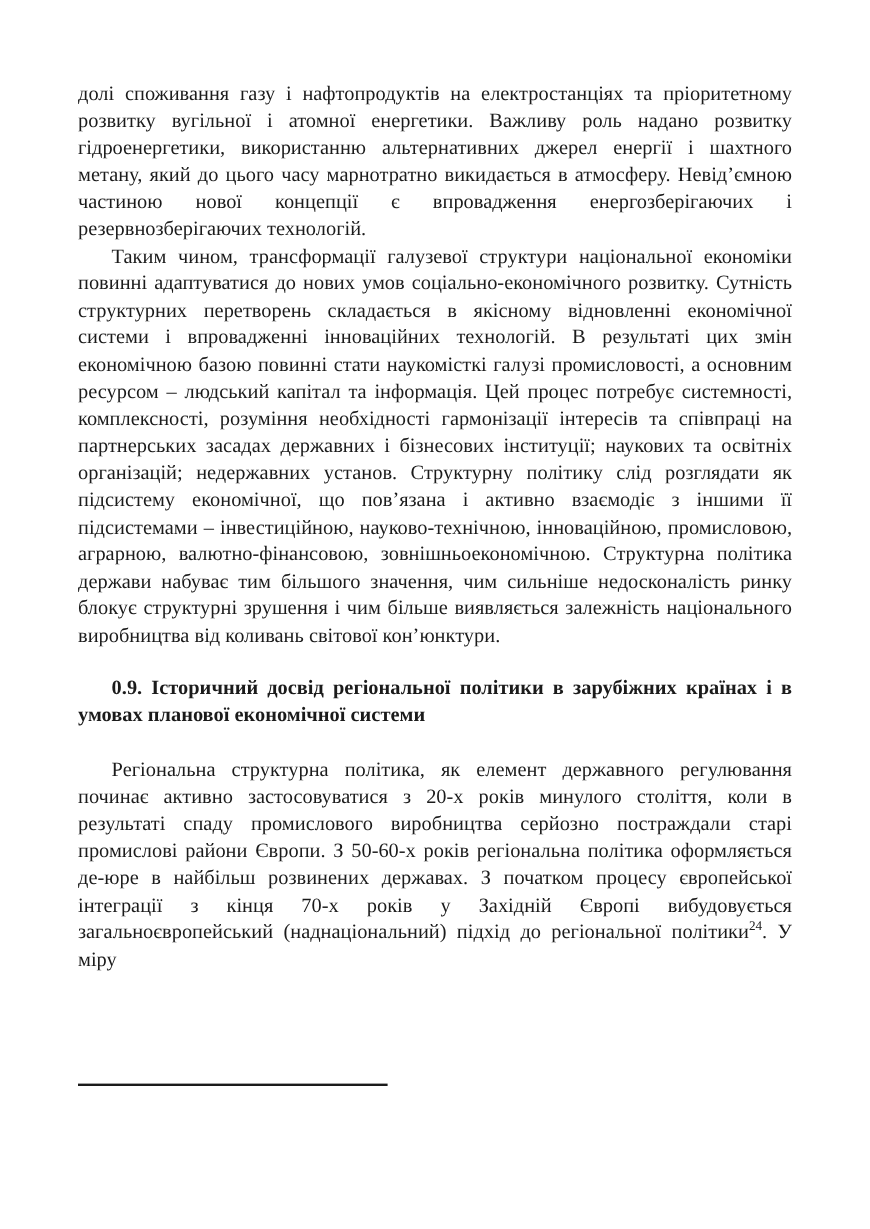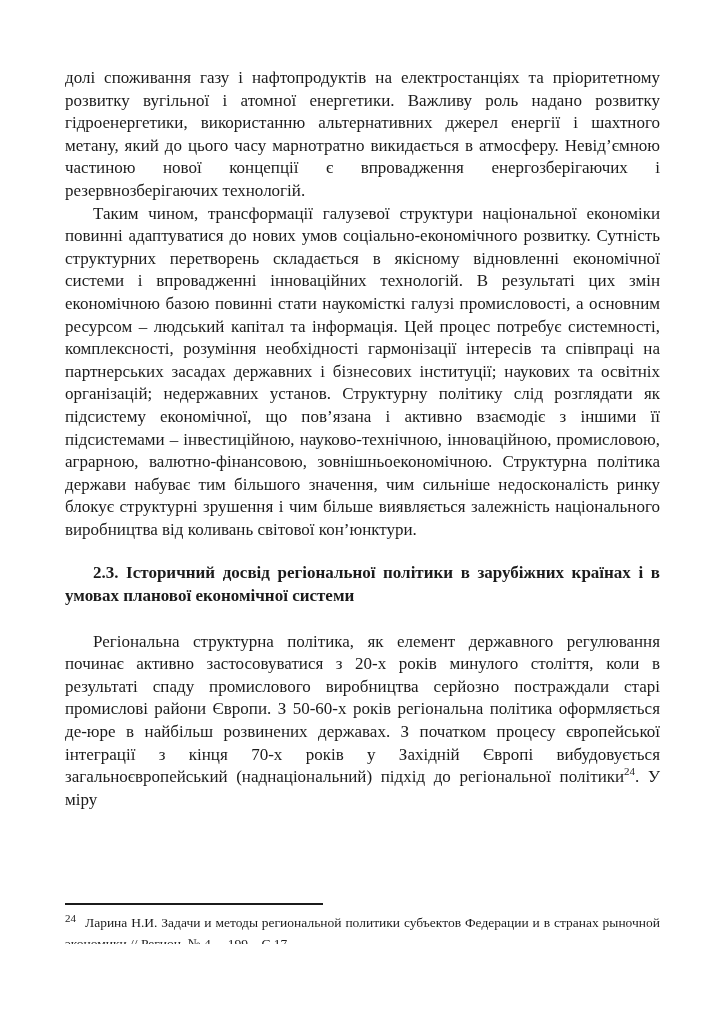--- a/index.html
+++ b/index.html
@@ -67,23 +67,22 @@
 <body>
 
 <div class="page">
 
   <div class="content">
 
     <p class="body">долі споживання газу і нафтопродуктів на електростанціях та пріоритетному розвитку вугільної і атомної енергетики. Важливу роль надано розвитку гідроенергетики, використанню альтернативних джерел енергії і шахтного метану, який до цього часу марнотратно викидається в атмосферу. Невід’ємною частиною нової концепції є впровадження енергозберігаючих і резервнозберігаючих технологій.</p>
 
     <p class="body indent">Таким чином, трансформації галузевої структури національної економіки повинні адаптуватися до нових умов соціально-економічного розвитку. Сутність структурних перетворень складається в якісному відновленні економічної системи і впровадженні інноваційних технологій. В результаті цих змін економічною базою повинні стати наукомісткі галузі промисловості, а основним ресурсом – людський капітал та інформація. Цей процес потребує системності, комплексності, розуміння необхідності гармонізації інтересів та співпраці на партнерських засадах державних і бізнесових інституції; наукових та освітніх організацій; недержавних установ. Структурну політику слід розглядати як підсистему економічної, що пов’язана і активно взаємодіє з іншими її підсистемами – інвестиційною, науково-технічною, інноваційною, промисловою, аграрною, валютно-фінансовою, зовнішньоекономічною. Структурна політика держави набуває тим більшого значення, чим сильніше недосконалість ринку блокує структурні зрушення і чим більше виявляється залежність національного виробництва від коливань світової кон’юнктури.</p>
 
-    <h2 class="heading">2.3. Історичний досвід регіональної політики в зарубіжних країнах і в умовах планової економічної системи</h2>
+    <h2 class="heading">0.9. Історичний досвід регіональної політики в зарубіжних країнах і в умовах планової економічної системи</h2>
 
     <p class="body indent"><span>Регіональна структурна політика, як елемент державного регулювання починає активно застосовуватися з 20-х років минулого століття, коли в результаті спаду промислового виробництва серйозно постраждали старі промислові райони Європи. З 50-60-х років регіональна політика оформляється де-юре в найбільш розвинених державах. З початком процесу європейської інтеграції з кінця 70-х років у Західній Європі вибудовується загальноєвропейський (наднаціональний) підхід до регіональної політики</span><sup class="fnref">24</sup><span>. У міру</span></p>
   </div>
 
   <div class="footnote-area">
     <div class="footnote-rule"></div>
-    <p class="footnote"><sup class="fnmark">24</sup><span>Ларина Н.И. Задачи и методы региональной политики субъектов Федерации и в странах рыночной экономики // Регион. № 4. – 199 – С.17.</span></p>
   </div>
 
 </div>
 
 </body></html>

